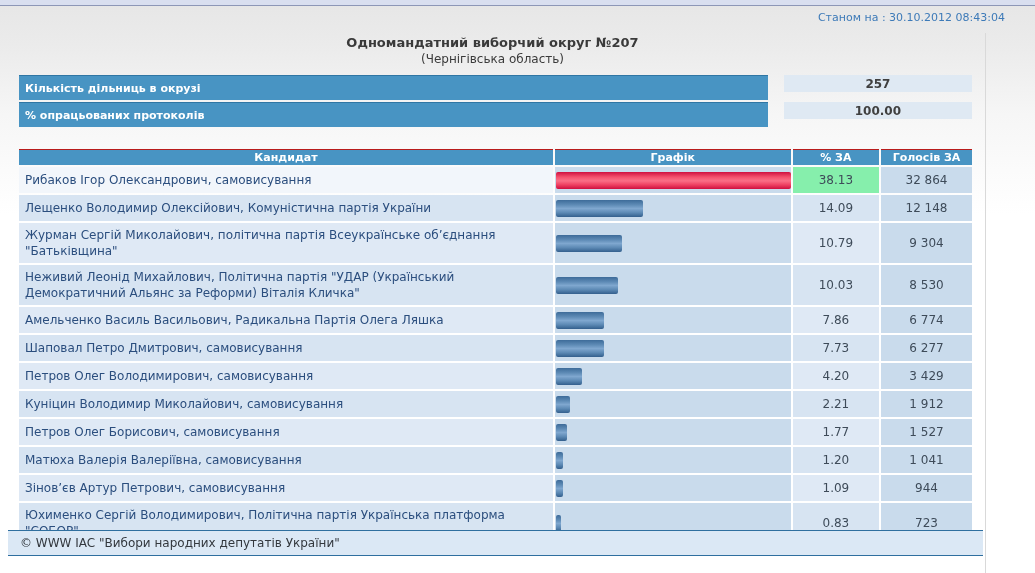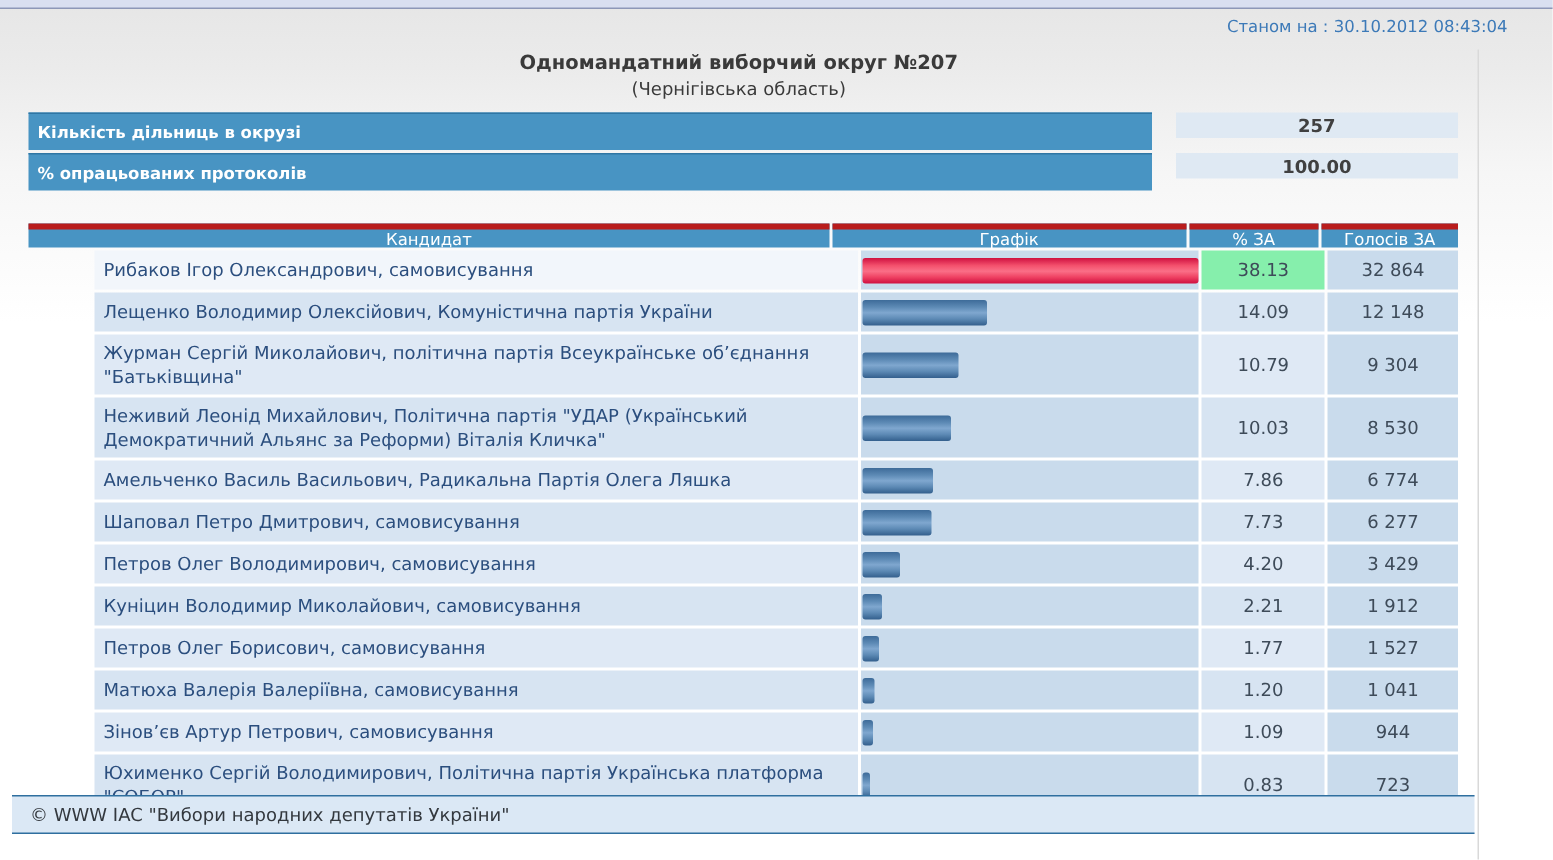--- a/index.html
+++ b/index.html
@@ -44,29 +44,29 @@
   }
   .summary-value {
     width:191px; height:17px; background:#dfe9f3;
     color:#404040; font-size:12px; font-weight:bold;
     display:flex; align-items:center; justify-content:center;
   }
   .rtable { position:absolute; top:149px; left:19px; width:953px; }
   .thead { display:flex; gap:2px; }
   .th {
     background:var(--accent,#4894c3); color:#ffffff;
-    font-size:11px; font-weight:normal; height:16px;
+    font-size:11px; font-weight:bold; height:16px;
     display:flex; align-items:center; justify-content:center;
-    border-top:4px solid #b91c1c;
+    border-top:1px solid #b91c1c;
   }
   .c-cand  { width:557px; }
   .c-graph { width:246px; }
   .c-pct   { width:90px;  }
   .c-votes { width:95px;  }
-  .row { display:flex; gap:2px; margin-top:2px;margin-left:44px; }
+  .row { display:flex; gap:2px; margin-top:2px; }
   .cell { min-height:26px; display:flex; align-items:center; }
   .cell.c-cand {
     font-size:12px; color:#2b4e7e; padding:4px 6px; line-height:16px;
   }
   .cell.c-graph { background:#c9dbec; padding-left:1px; }
   .cell.c-votes { background:#c9dbec; }
   .cell.c-pct, .cell.c-votes {
     font-size:12px; color:#3e4b59; justify-content:center;
   }
   .row.r0 .c-cand { background:#f2f6fb; }

